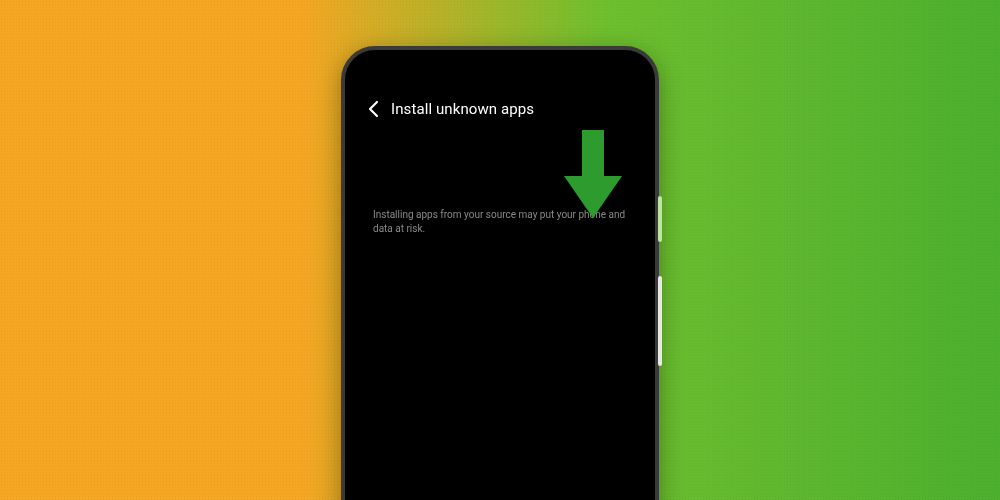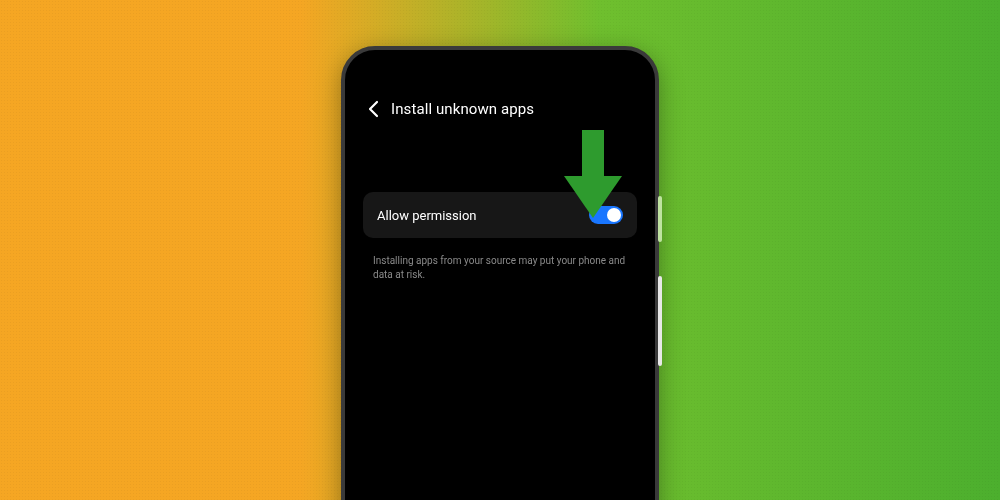--- a/index.html
+++ b/index.html
@@ -128,26 +128,20 @@
       <span class="back-icon">
         <svg width="12" height="18" viewBox="0 0 12 18">
           <path d="M10 2 L3 9 L10 16" stroke="#ffffff" stroke-width="2.2" fill="none" stroke-linecap="round" stroke-linejoin="round"></path>
         </svg>
       </span>
       <span class="title">Install unknown apps</span>
     </div>
 
     <div class="blank"></div>
 
-    <div class="row">
-      <span class="row-label">Allow permission</span>
-      <span class="toggle">
-        <span class="knob"></span>
-      </span>
-    </div>
 
     <div class="hint">Installing apps from your source may put your phone and data at risk.</div>
 
   </div>
 </div>
 
 <div class="arrow">
   <svg width="70" height="92" viewBox="0 0 70 92">
     <g fill="#2e9b2e">
       <rect x="24" y="0" width="22" height="50"></rect>

